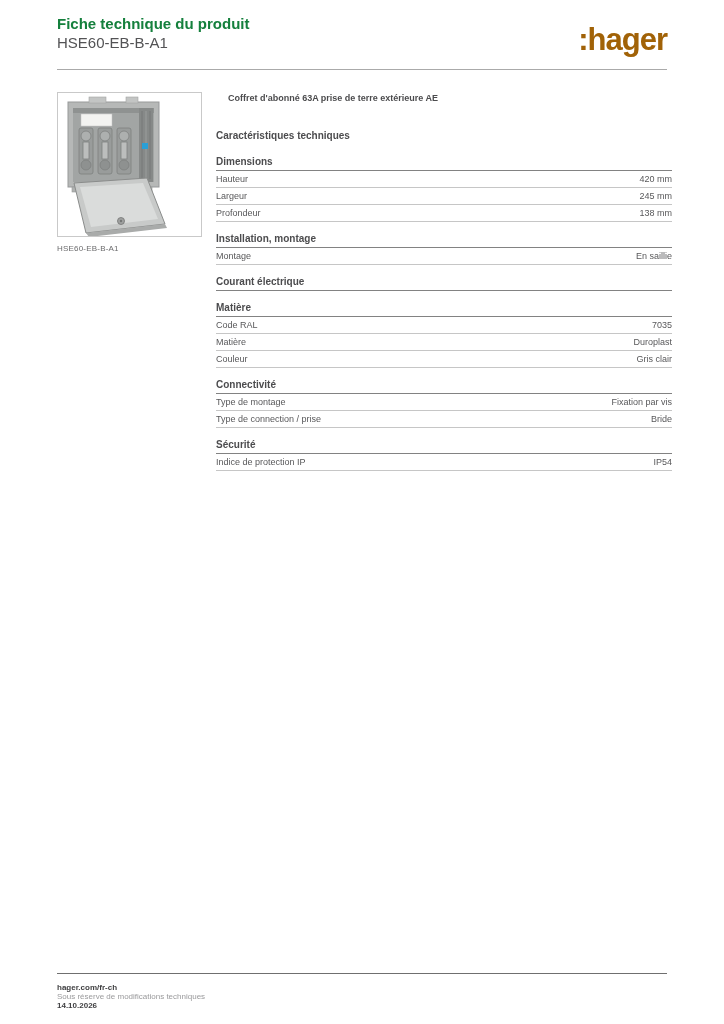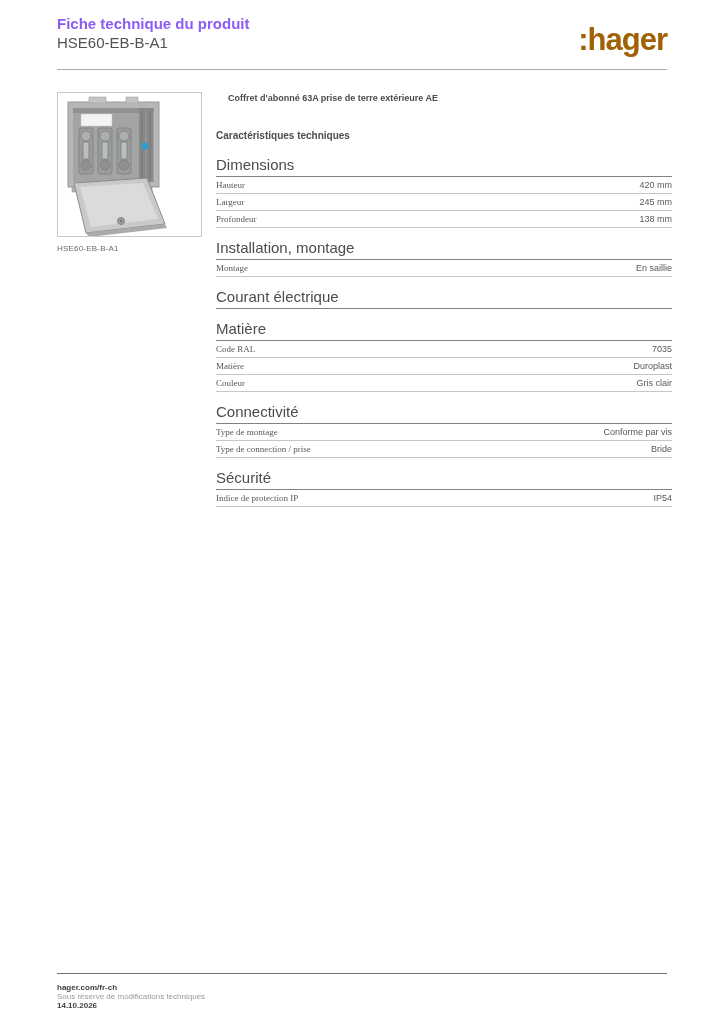--- a/index.html
+++ b/index.html
@@ -13,21 +13,21 @@
     box-sizing:border-box;
   }
   
   .header{
     position:absolute;left:57px;right:57px;top:0;
     height:70px;
     border-bottom:1px solid #aaaaaa;
     display:flex;justify-content:space-between;align-items:flex-start;
     padding-top:14px;box-sizing:border-box;
   }
-  .doc-title{font-size:15px;font-weight:bold;color:#8b5cf6;line-height:19px;margin:0;}
+  .doc-title{font-size:15px;font-weight:bold;color:#15803d;line-height:19px;margin:0;}
   .doc-subtitle{font-size:15px;font-weight:normal;color:#535355;line-height:19px;margin:0;}
   .logo{
     font-size:31px;font-weight:bold;color:#a16207;
     letter-spacing:-1px;line-height:36px;margin-top:8px;
   }
   
   .main{
     position:absolute;left:57px;right:52px;top:92px;
     display:flex;
   }
@@ -40,30 +40,30 @@
   }
   .image-caption{
     font-size:8px;color:#6b6b6d;margin-top:7px;letter-spacing:0.2px;
   }
   .right-col{flex:1;margin-left:14px;padding-top:1px;}
   .product-desc{font-size:9px;font-weight:bold;color:#4c4c4e;margin:0 0 27px 12px;}
   .char-title{font-size:10px;font-weight:bold;color:#4c4c4e;margin:0 0 15px 0;}
   
   .section{margin-bottom:11px;}
   .section-heading{
-    font-size:15px;font-weight:normal;color:#4c4c4e;
+    font-size:10px;font-weight:bold;color:#4c4c4e;
     padding-bottom:3px;border-bottom:1px solid #828282;
   }
   .spec-row{
     display:flex;justify-content:space-between;align-items:baseline;
     padding:3px 0 3px 0;
     border-bottom:1px solid #c6c6c6;
     font-size:9px;line-height:10px;
   }
-  .spec-label{color:#58585a;font-family:Liberation Serif, serif;}
+  .spec-label{color:#58585a;}
   .spec-value{color:#58585a;text-align:right;white-space:nowrap;}
   
   .footer{
     position:absolute;left:57px;right:57px;bottom:14px;
     border-top:1px solid #6f6f6f;
     padding-top:9px;
     display:flex;justify-content:space-between;align-items:baseline;
     font-size:8px;
     flex-direction:column;
   }
@@ -180,21 +180,21 @@
         <div class="spec-row">
           <span class="spec-label">Couleur</span>
           <span class="spec-value">Gris clair</span>
         </div>
       </div>
 
       <div class="section">
         <div class="section-heading">Connectivité</div>
         <div class="spec-row">
           <span class="spec-label">Type de montage</span>
-          <span class="spec-value">Conforme par vis</span>
+          <span class="spec-value">Fixation par vis</span>
         </div>
         <div class="spec-row">
           <span class="spec-label">Type de connection / prise</span>
           <span class="spec-value">Bride</span>
         </div>
       </div>
 
       <div class="section">
         <div class="section-heading">Sécurité</div>
         <div class="spec-row">

